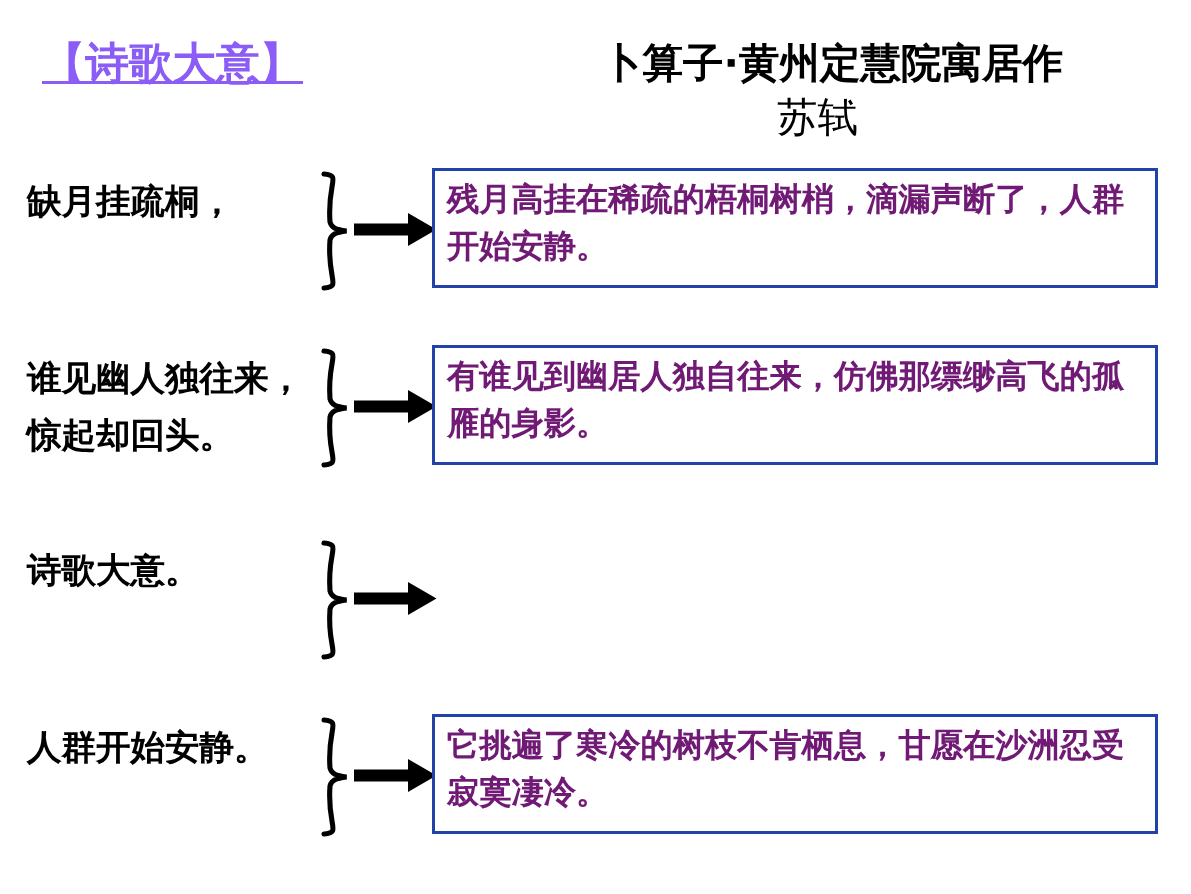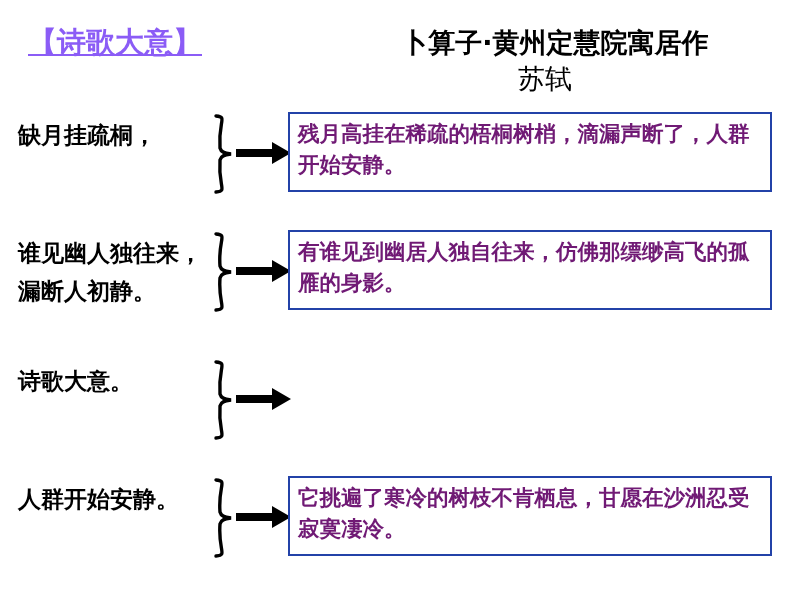--- a/index.html
+++ b/index.html
@@ -147,21 +147,21 @@
     </svg>
   </div>
   <div class="trans-box h-tall">
     <div class="trans-text">残月高挂在稀疏的梧桐树梢，滴漏声断了，人群开始安静。</div>
   </div>
 </div>
 
 <div class="row row-2">
   <div class="poem-lines">
     <span class="poem-line">谁见幽人独往来，</span>
-    <span class="poem-line">漏断人初静。</span>
+    <span class="poem-line">惊起却回头。</span>
   </div>
   <div class="brace">
     <svg width="26" height="80" viewBox="0 0 26 80">
       <path d="M4 2 C16 3, 6 7, 8 34 C9 38, 12 39, 19 40 C12 41, 9 42, 8 46 C6 73, 16 77, 4 78" fill="none" stroke="#000000" stroke-width="3.4" stroke-linecap="round"></path>
     </svg>
   </div>
   <div class="arrow">
     <svg width="56" height="26" viewBox="0 0 56 26">
       <path d="M0 9 L36 9 L36 2 L55 13 L36 24 L36 17 L0 17 Z" fill="#000000"></path>
     </svg>

